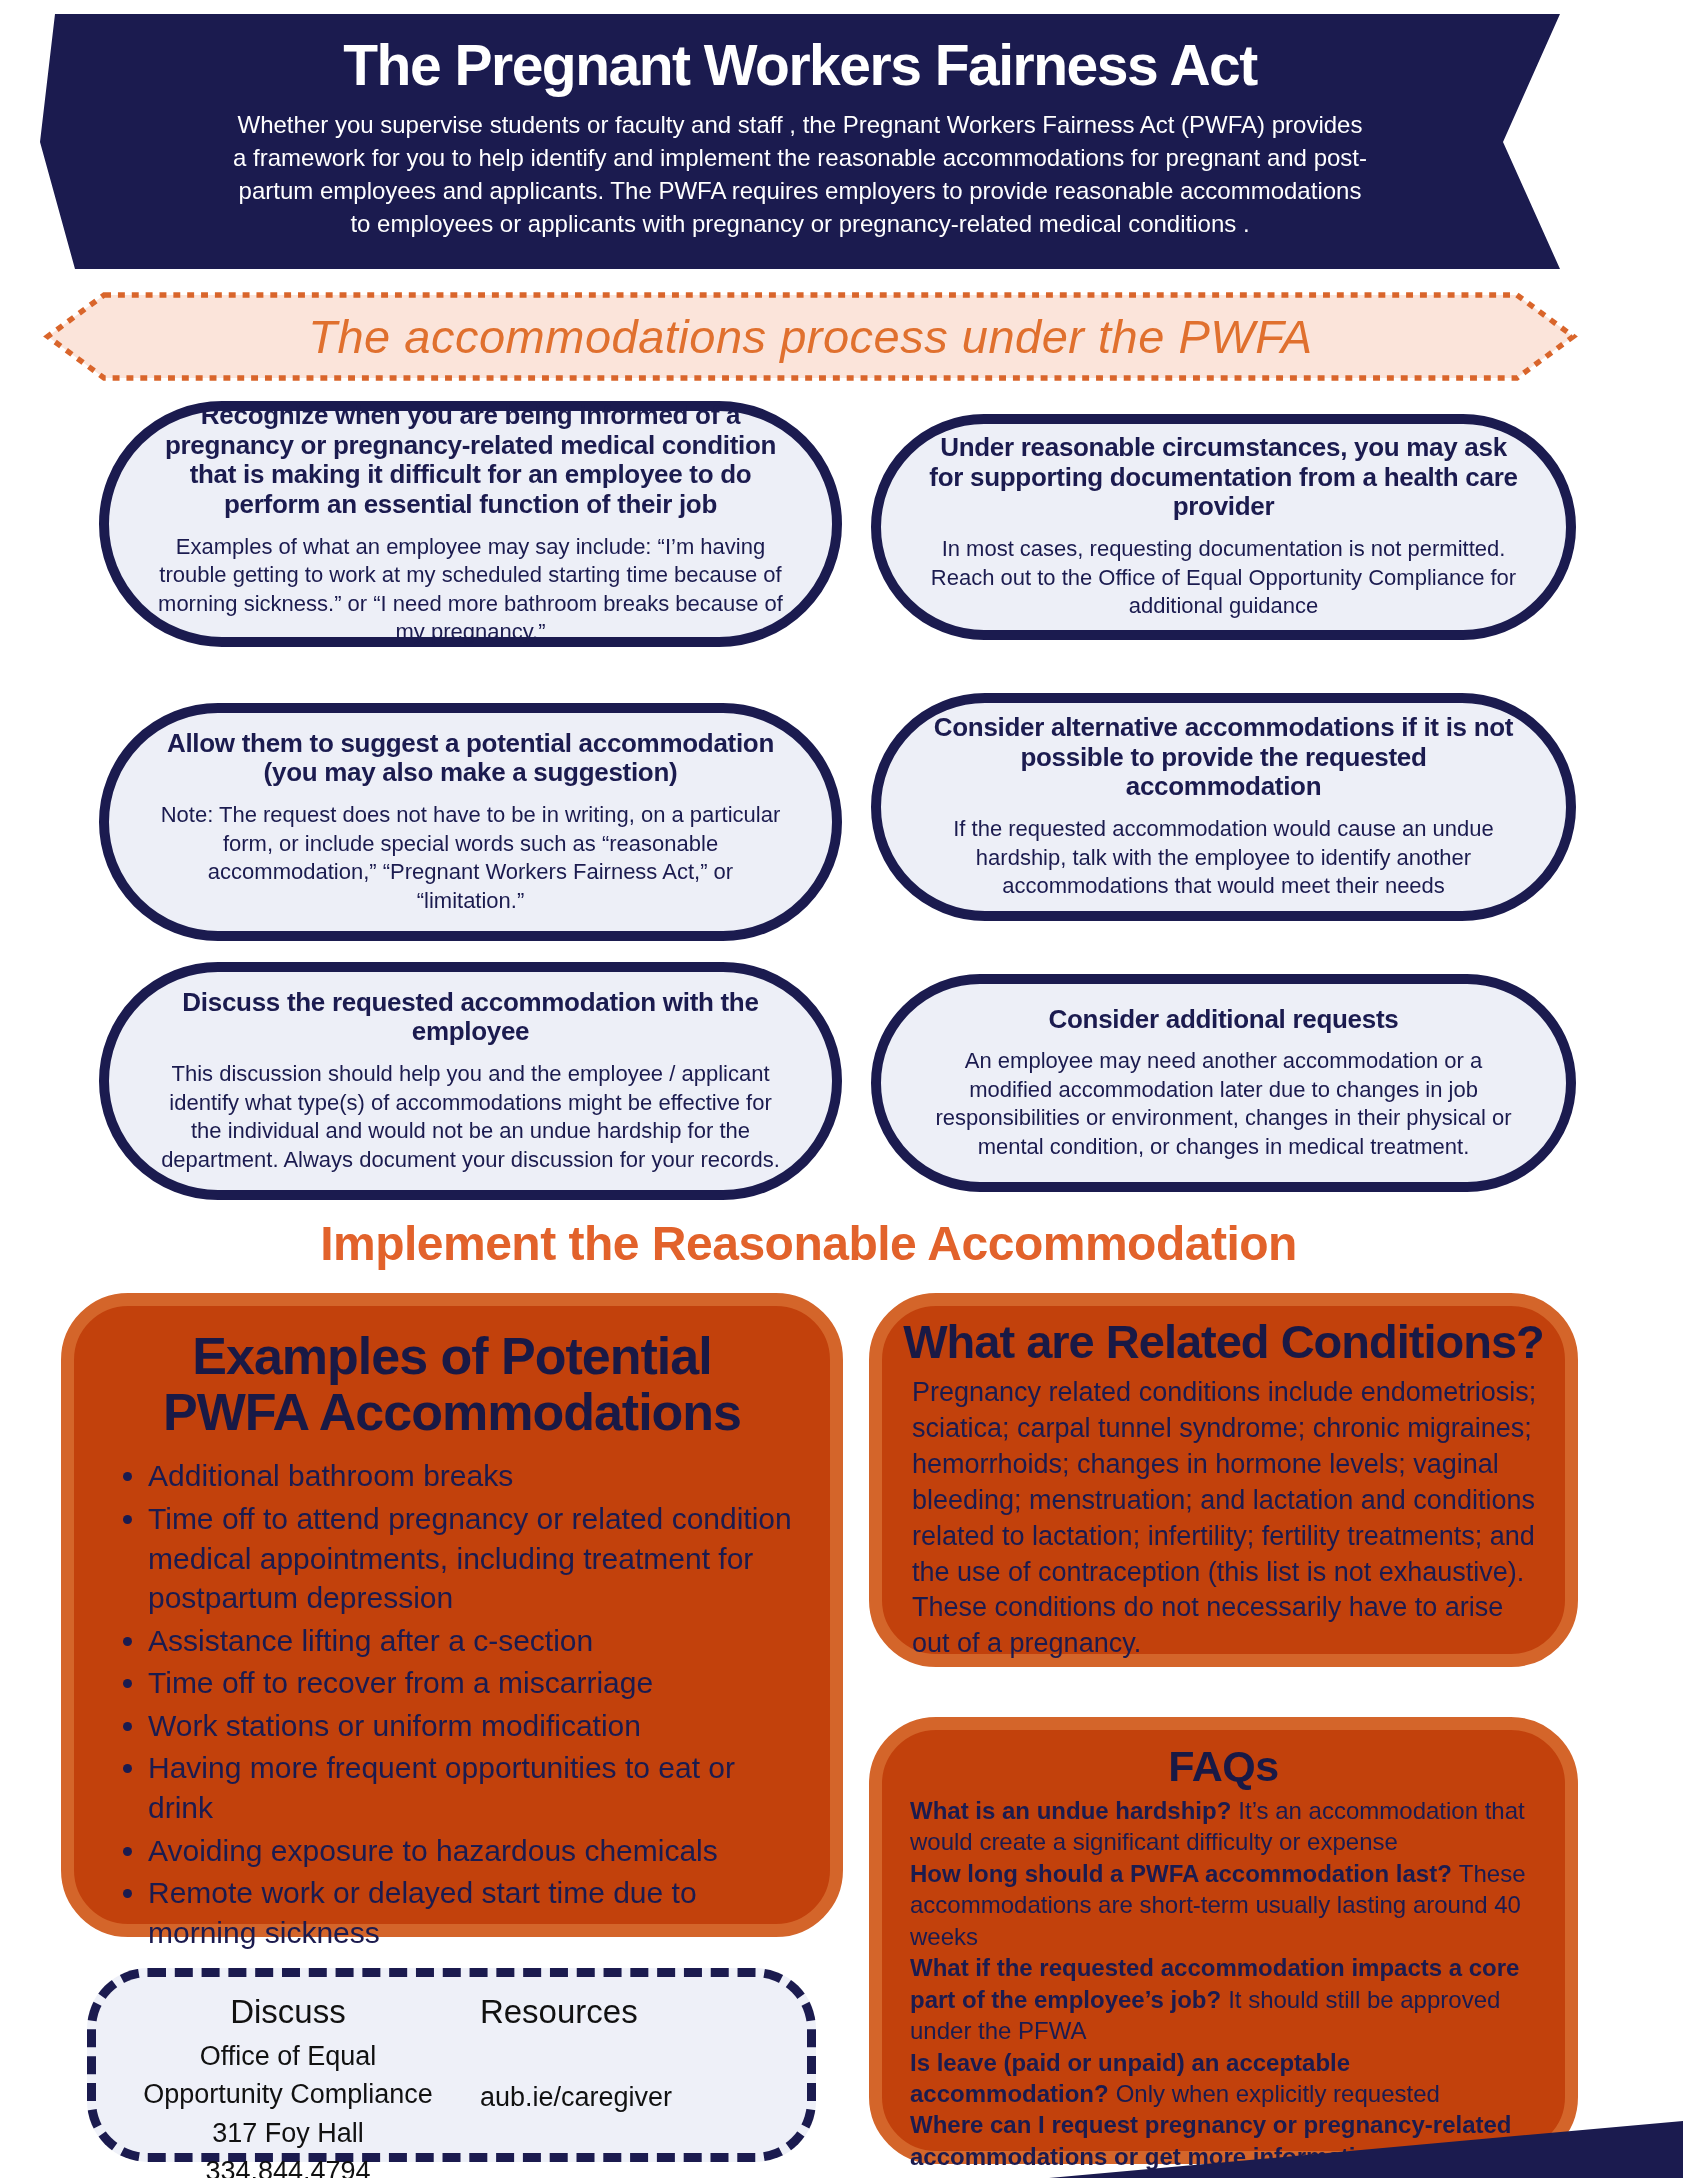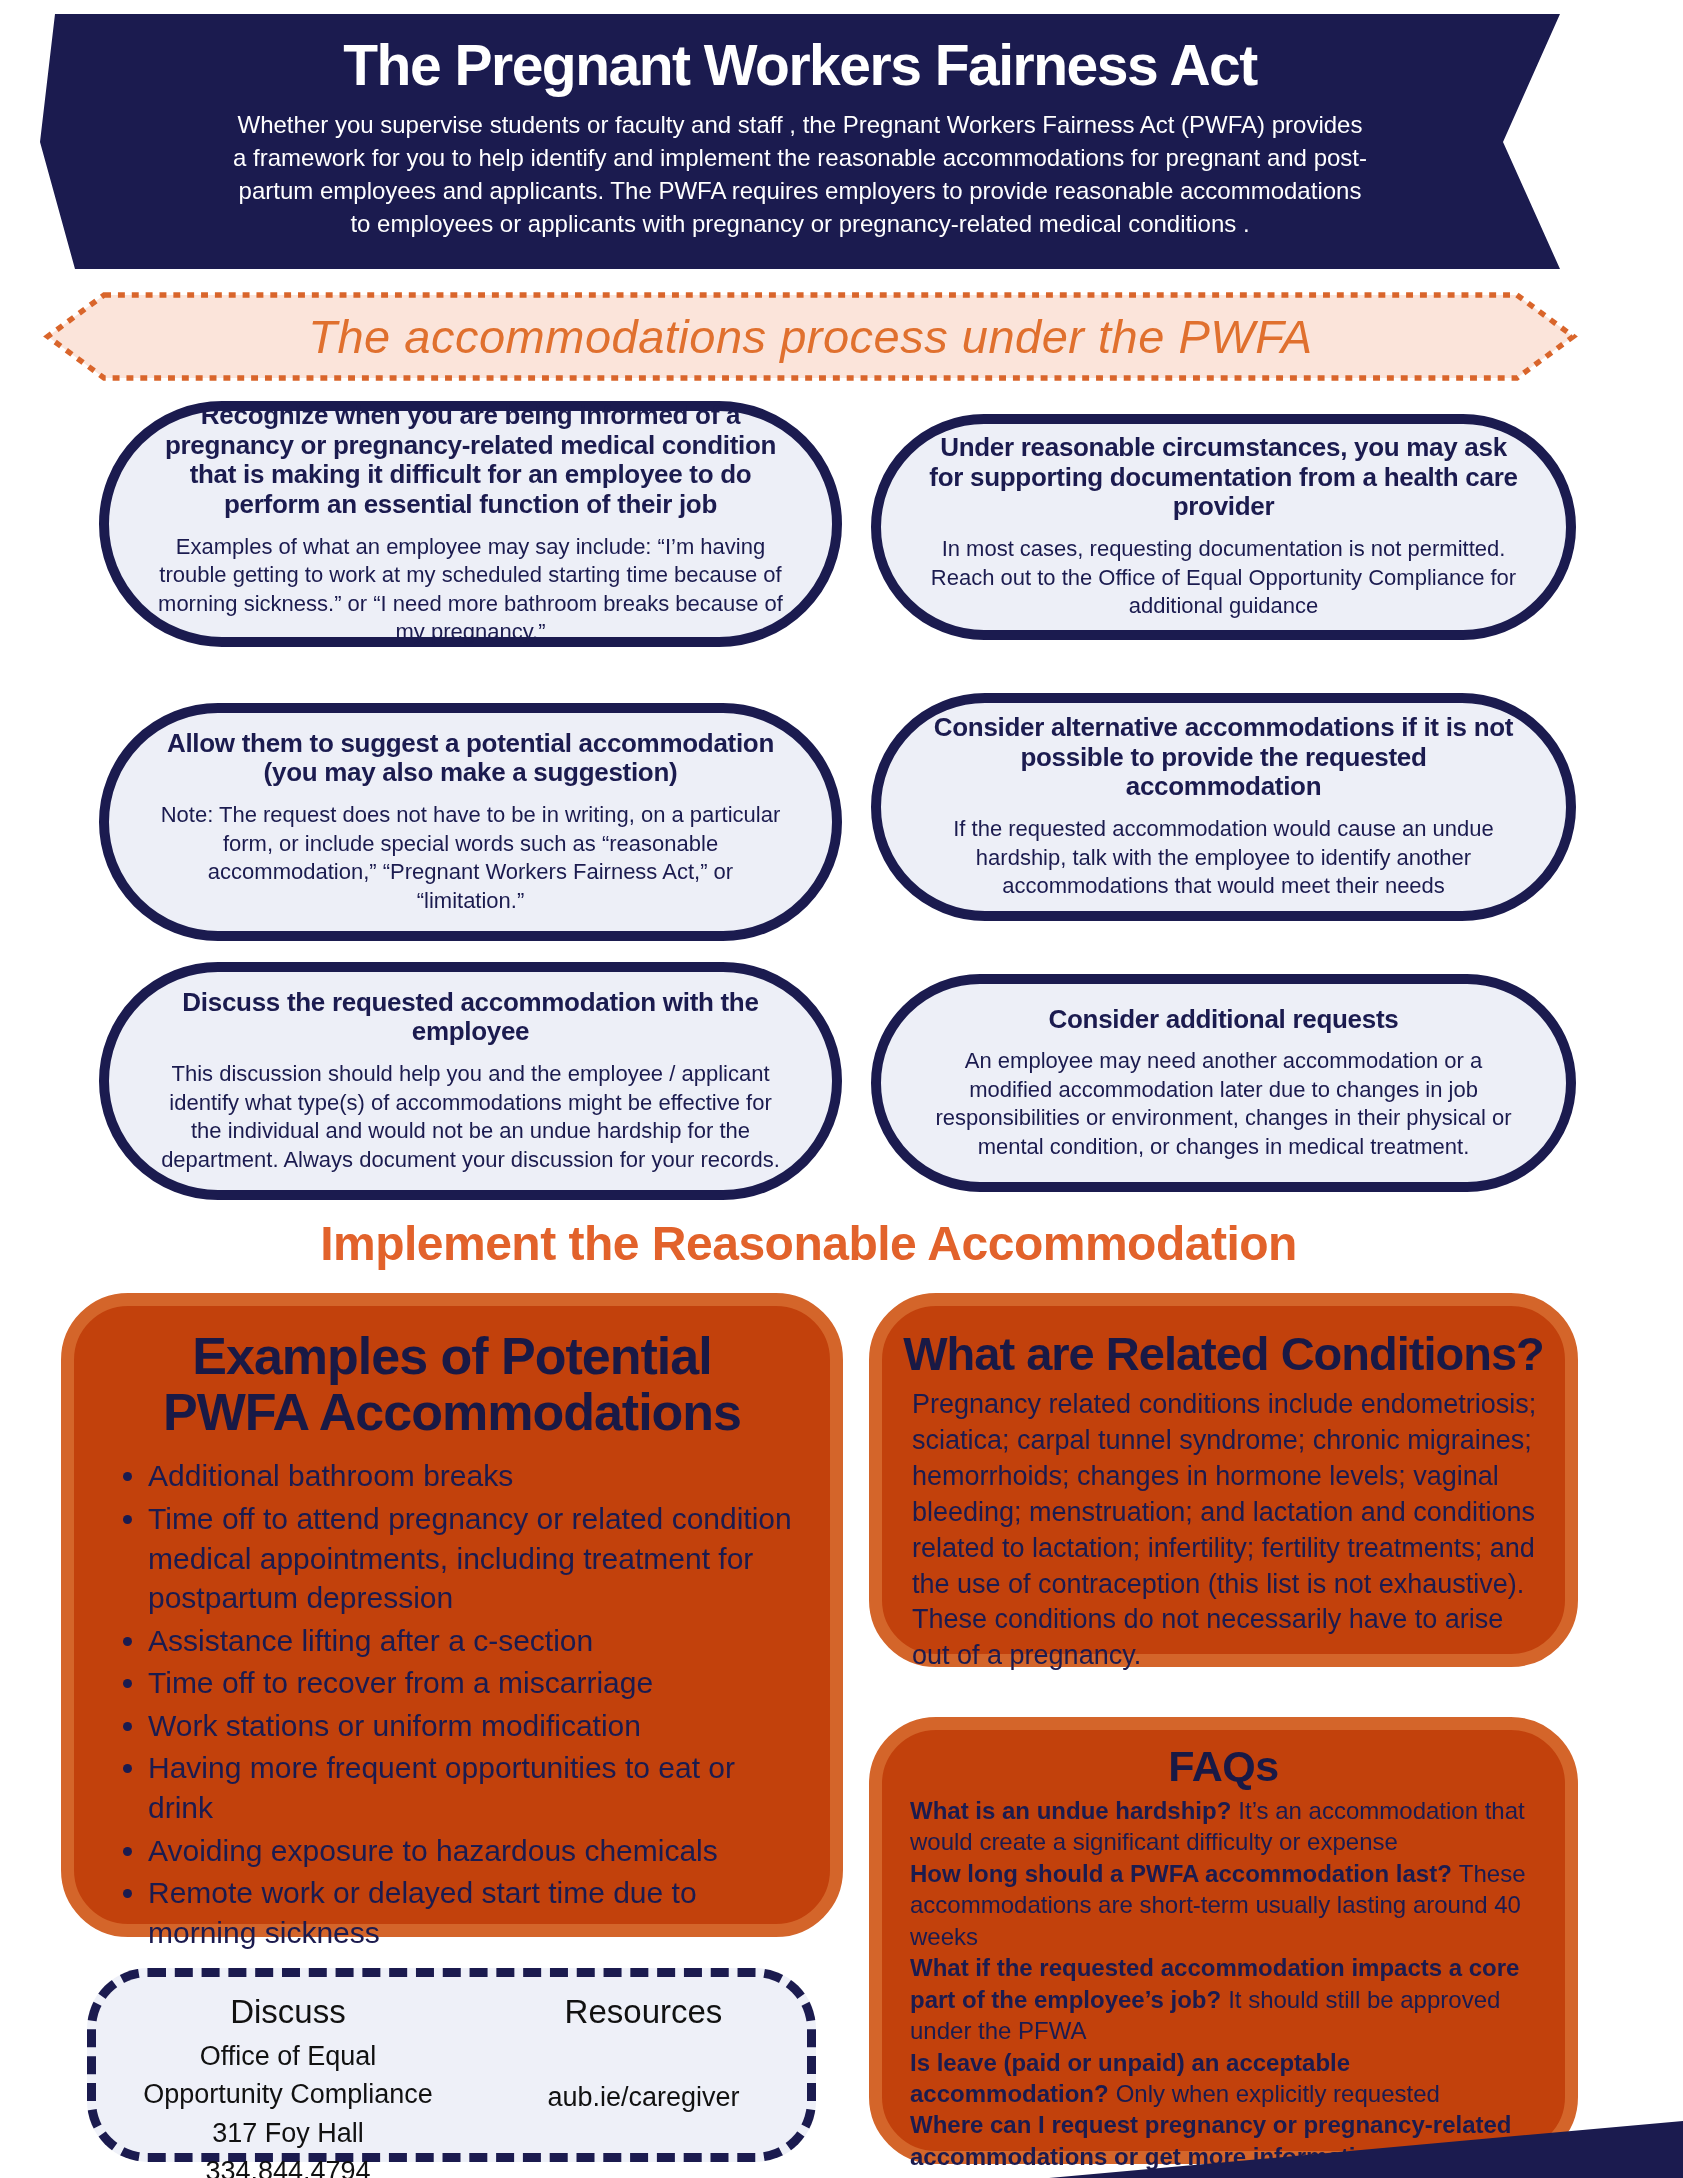--- a/index.html
+++ b/index.html
@@ -43,33 +43,33 @@
   #examples-box{left:61px;top:1293px;width:782px;height:644px;}
   #related-box{left:869px;top:1293px;width:709px;height:374px;}
   #faq-box{left:869px;top:1705px;width:709px;height:447px;margin-top:12px;}
 
   .examples-title{text-align:center;color:#191945;font-size:52px;font-weight:800;line-height:1.08;
     margin-top:22px;letter-spacing:-1px;}
   .examples-list{margin:16px 24px 0 46px;padding:0 0 0 28px;color:#1b1b4f;font-size:30px;
     line-height:1.32;font-weight:500;}
   .examples-list li{margin-bottom:3px;}
 
-  .related-title{text-align:center;color:#191945;font-size:47px;font-weight:800;margin-top:20px;
+  .related-title{text-align:center;color:#191945;font-size:47px;font-weight:800;margin-top:8px;
     letter-spacing:-1px;}
   .related-body{padding:6px 28px 0 30px;font-size:27px;line-height:1.33;color:#1b1b4f;font-weight:500;}
 
   .faq-title{text-align:center;color:#191945;font-size:43px;font-weight:800;margin-top:12px;letter-spacing:-0.5px;}
   .faq-body{padding:4px 26px 0 28px;font-size:24px;line-height:1.31;color:#1b1b4f;font-weight:500;}
   .faq-q{font-weight:800;margin-right:7px;}
 
   
   .contact-box{position:absolute;left:87px;top:1968px;width:729px;height:194px;background:#eef0f8;
     border:9px dashed #1b1b4f;border-radius:61px;box-sizing:border-box;display:flex;}
   .contact-col{width:54%;text-align:center;padding-top:16px;}
-  .resources-col{width:46%;text-align:center;padding-top:16px;}
+  .resources-col{width:46%;padding-top:16px;}
   .box-heading{font-size:33px;color:#111111;}
   .contact-lines{font-size:27px;line-height:1.42;color:#111111;margin-top:6px;}
   .resources-link{font-size:27px;color:#111111;margin-top:51px;}
 
   
   .corner-wedge{position:absolute;right:0;bottom:0;width:634px;height:57px;background:#1b1b4f;
     clip-path:polygon(0 100%,100% 0,100% 100%);}
 </style>
 </head>
 <body>

